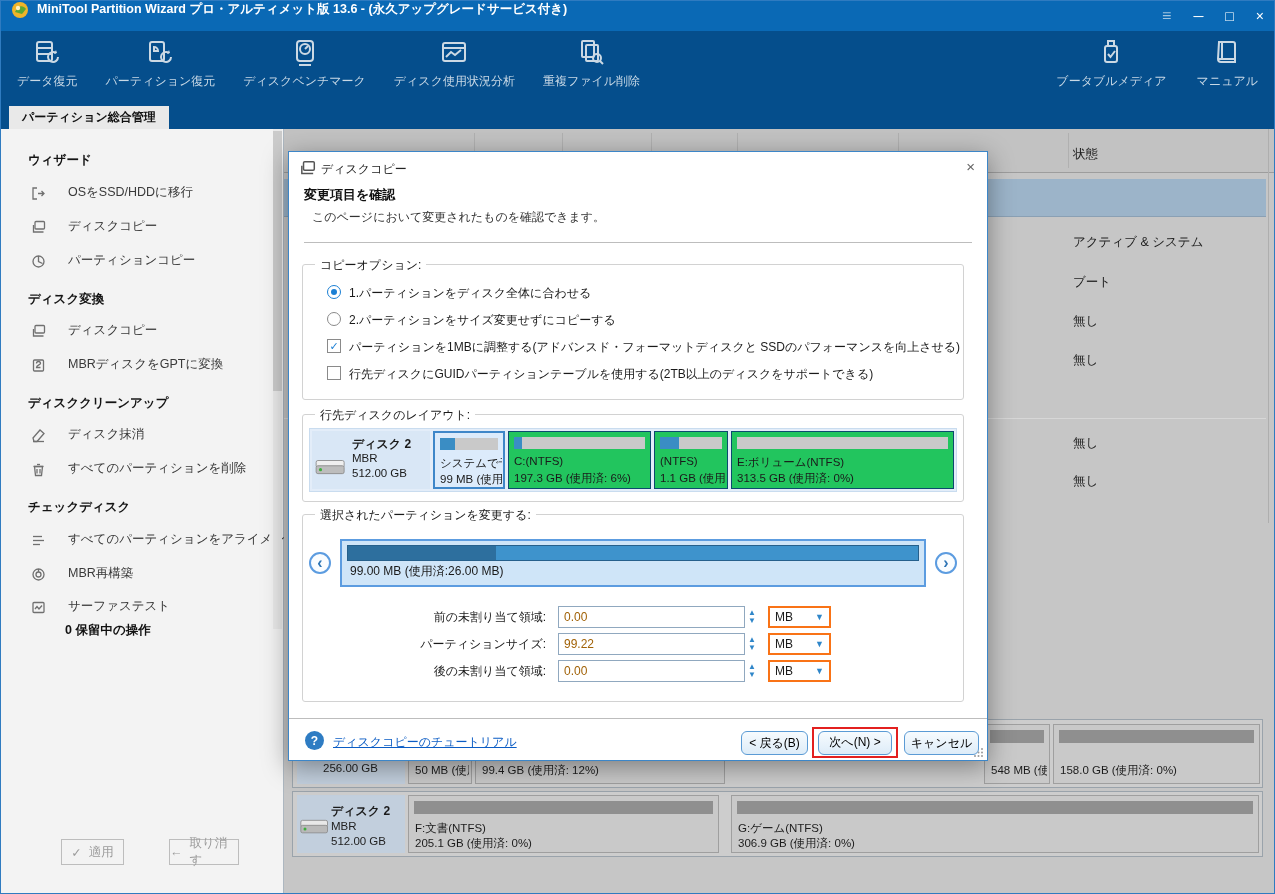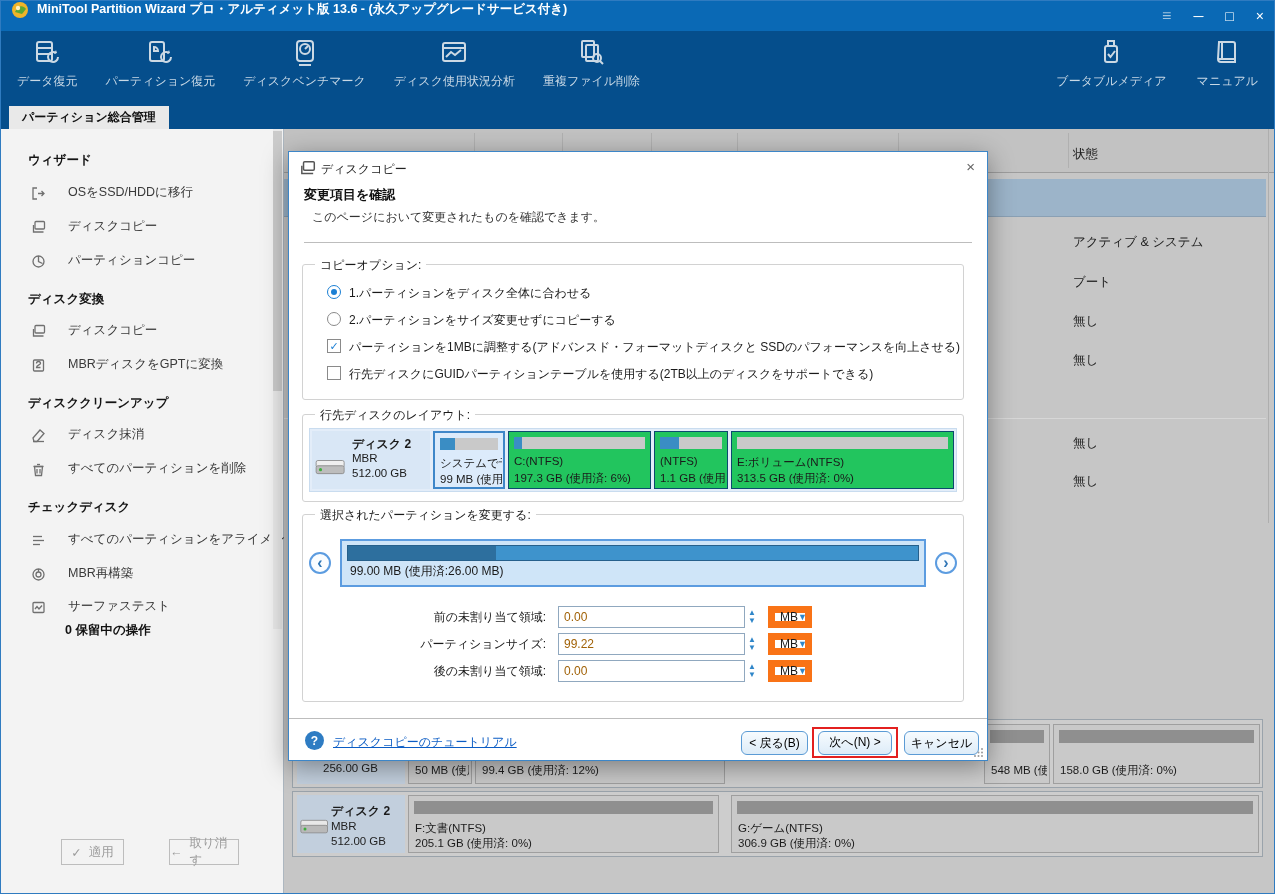--- a/index.html
+++ b/index.html
@@ -102,21 +102,21 @@
   .selbar { position:absolute; left:5px; right:5px; top:4px; height:16px; background:#3e93cc; border:1px solid #26608c; }
   .selbar i { position:absolute; left:0; top:0; bottom:0; width:26%; background:#2d6f9e; }
   .selbox .lbl { position:absolute; left:8px; bottom:5px; font-size:12px; }
 
   .frow { position:absolute; left:88px; height:22px; display:flex; align-items:center; }
   .frow .flabel { width:155px; text-align:right; font-size:12px; white-space:nowrap; }
   .frow input { margin-left:12px; width:187px; height:22px; border:1px solid #90a8bf; font-size:12px;
                 padding:0 5px; font-family:inherit; color:#a16207; }
   .spin { width:14px; height:22px; display:flex; flex-direction:column; align-items:center; justify-content:center;
           color:#2f86c9; font-size:8px; line-height:8px; cursor:default; }
-  .unit { margin-left:9px; width:44px; height:22px; border:7px solid #f97316; background:#fff; display:flex;
+  .unit { margin-left:9px; width:63px; height:22px; border:2px solid #f97316; background:#fff; display:flex;
           align-items:center; justify-content:space-between; padding:0 5px; font-size:12px; cursor:default; }
   .unit .dd { color:#2f86c9; font-size:9px; }
 
   .helpc { position:absolute; left:16px; top:579px; width:19px; height:19px; border-radius:50%; background:#2e7cc3;
            color:#fff; font-size:12px; font-weight:bold; display:flex; align-items:center; justify-content:center; }
   .tut { position:absolute; left:44px; top:582px; color:#0b5cc4; text-decoration:underline; font-size:12px; white-space:nowrap; }
   .dbtn { position:absolute; top:579px; height:24px; background:linear-gradient(#f7fbfe,#ddecf8);
           border:1px solid #5b9bd5; border-radius:6px; font-size:12px; color:#000; display:flex;
           align-items:center; justify-content:center; cursor:default; white-space:nowrap; }
   .redbox { position:absolute; left:523px; top:575px; width:86px; height:31px; border:2px solid #e3201f;

